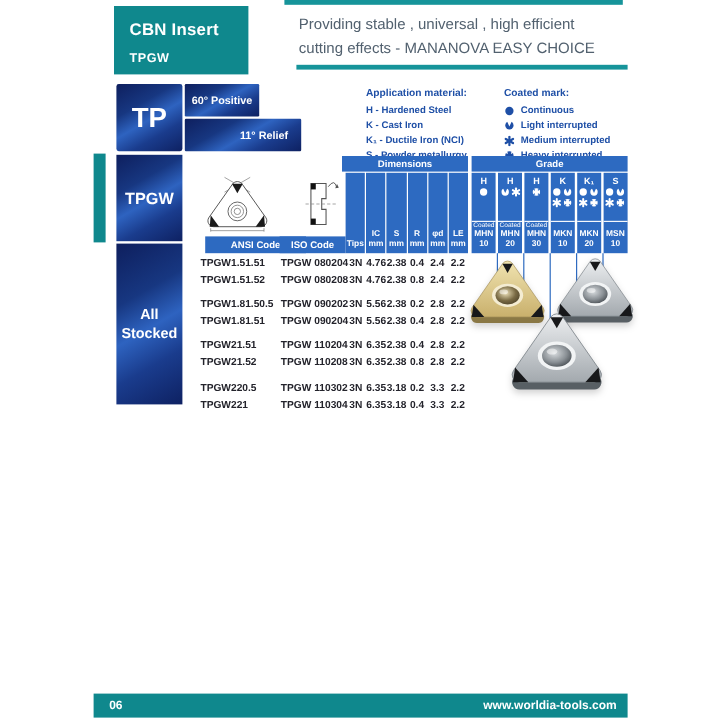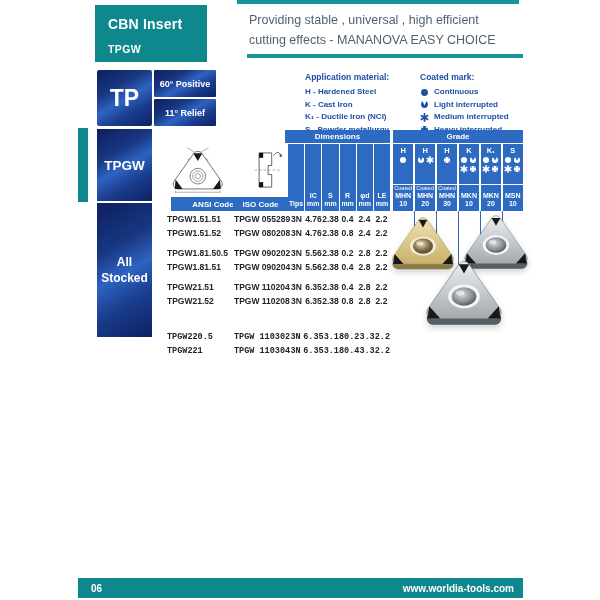--- a/index.html
+++ b/index.html
@@ -16,21 +16,21 @@
   .tag-bar-top{left:0;top:0;width:282px;height:4px;background:#16949a;}
   .tag-bar-bot{left:10px;top:54px;width:276px;height:4px;background:#16949a;}
   .tag-text{position:absolute;left:12px;top:10px;width:270px;color:#52616f;font-size:12.5px;line-height:20px;}
 
   
   .royal{background:linear-gradient(150deg,#0e1f5e 0%,#173781 32%,#2e63c0 52%,#1a3c8d 72%,#0e2162 100%);}
   .tp-box{left:97px;top:70px;width:55px;height:56px;color:#fff;display:flex;align-items:center;justify-content:center;
           font-size:23px;font-weight:bold;border-radius:2px;}
   .tp-feature{left:154px;width:62px;height:27px;color:#fff;font-size:9px;font-weight:bold;
               display:flex;align-items:center;justify-content:center;border-radius:1px;text-align:right;}
-  .f1{top:70px;} .f2{top:99px;}
+  .f1{top:70px;} .f2{top:99px;padding-left:35px;}
 
   
   .legend-app{left:305px;top:72px;color:#1e4fa6;}
   .legend-sym{left:420px;top:72px;color:#1e4fa6;}
   .legend-title{font-size:8.5px;font-weight:bold;margin-bottom:4px;}
   .leg-item{font-size:8px;font-weight:bold;line-height:12.5px;white-space:nowrap;}
   .sym-item{display:flex;align-items:center;gap:5px;font-size:8px;font-weight:bold;line-height:12.5px;white-space:nowrap;}
   .sym-item .ic{display:flex;align-items:center;}
 
   
@@ -60,21 +60,21 @@
   .g-spacer{flex:1;}
   .g-sep{width:100%;border-top:1px solid rgba(255,255,255,.95);}
   .g-coated{font-size:5.5px;line-height:7px;height:7px;}
   .g-name{font-size:7px;font-weight:bold;line-height:8px;}
   .g-num{font-size:7px;font-weight:bold;line-height:8px;margin-bottom:3px;}
 
   
   #rows{left:155px;top:213px;width:235px;}
   .t-row{display:flex;height:13.5px;line-height:13.5px;font-size:8.5px;font-weight:bold;color:#23232b;}
   .row-group + .row-group{margin-top:7px;}
-  .row-group:nth-child(4){margin-top:23px;font-family:Liberation Mono, monospace;}
+  .row-group:nth-child(4){margin-top:9px;}
   .c-ansi{width:78px;text-align:left;padding-left:12px;box-sizing:border-box;white-space:nowrap;}
   .c-iso{width:55px;text-align:left;padding-left:1px;box-sizing:border-box;white-space:nowrap;}
   .c-dim{flex:1;text-align:center;}
 
   .divider{top:211px;width:1px;height:55px;background:#2f6bc0;z-index:1;}
 
   .product{z-index:2;filter:drop-shadow(0 3px 3px rgba(0,0,0,.18));}
   .p0{left:387px;top:213px;width:72px;}
   .p1{left:459px;top:211px;width:74px;}
   .p2{left:420px;top:256px;width:88px;}
@@ -422,21 +422,21 @@
   <div class="divider abs" style="left:414px"></div>
   <div class="divider abs" style="left:436px"></div>
   <div class="divider abs" style="left:458px"></div>
   <div class="divider abs" style="left:480px"></div>
   <div class="divider abs" style="left:502px"></div>
 
   <div id="rows" class="abs">
       <div class="row-group">
         <div class="t-row">
           <div class="c-ansi">TPGW1.51.51</div>
-          <div class="c-iso">TPGW 055289</div>
+          <div class="c-iso">TPGW 080204</div>
           <div class="c-dim">3N</div>
           <div class="c-dim">4.76</div>
           <div class="c-dim">2.38</div>
           <div class="c-dim">0.4</div>
           <div class="c-dim">2.4</div>
           <div class="c-dim">2.2</div>
         </div>
         <div class="t-row">
           <div class="c-ansi">TPGW1.51.52</div>
           <div class="c-iso">TPGW 080208</div>

